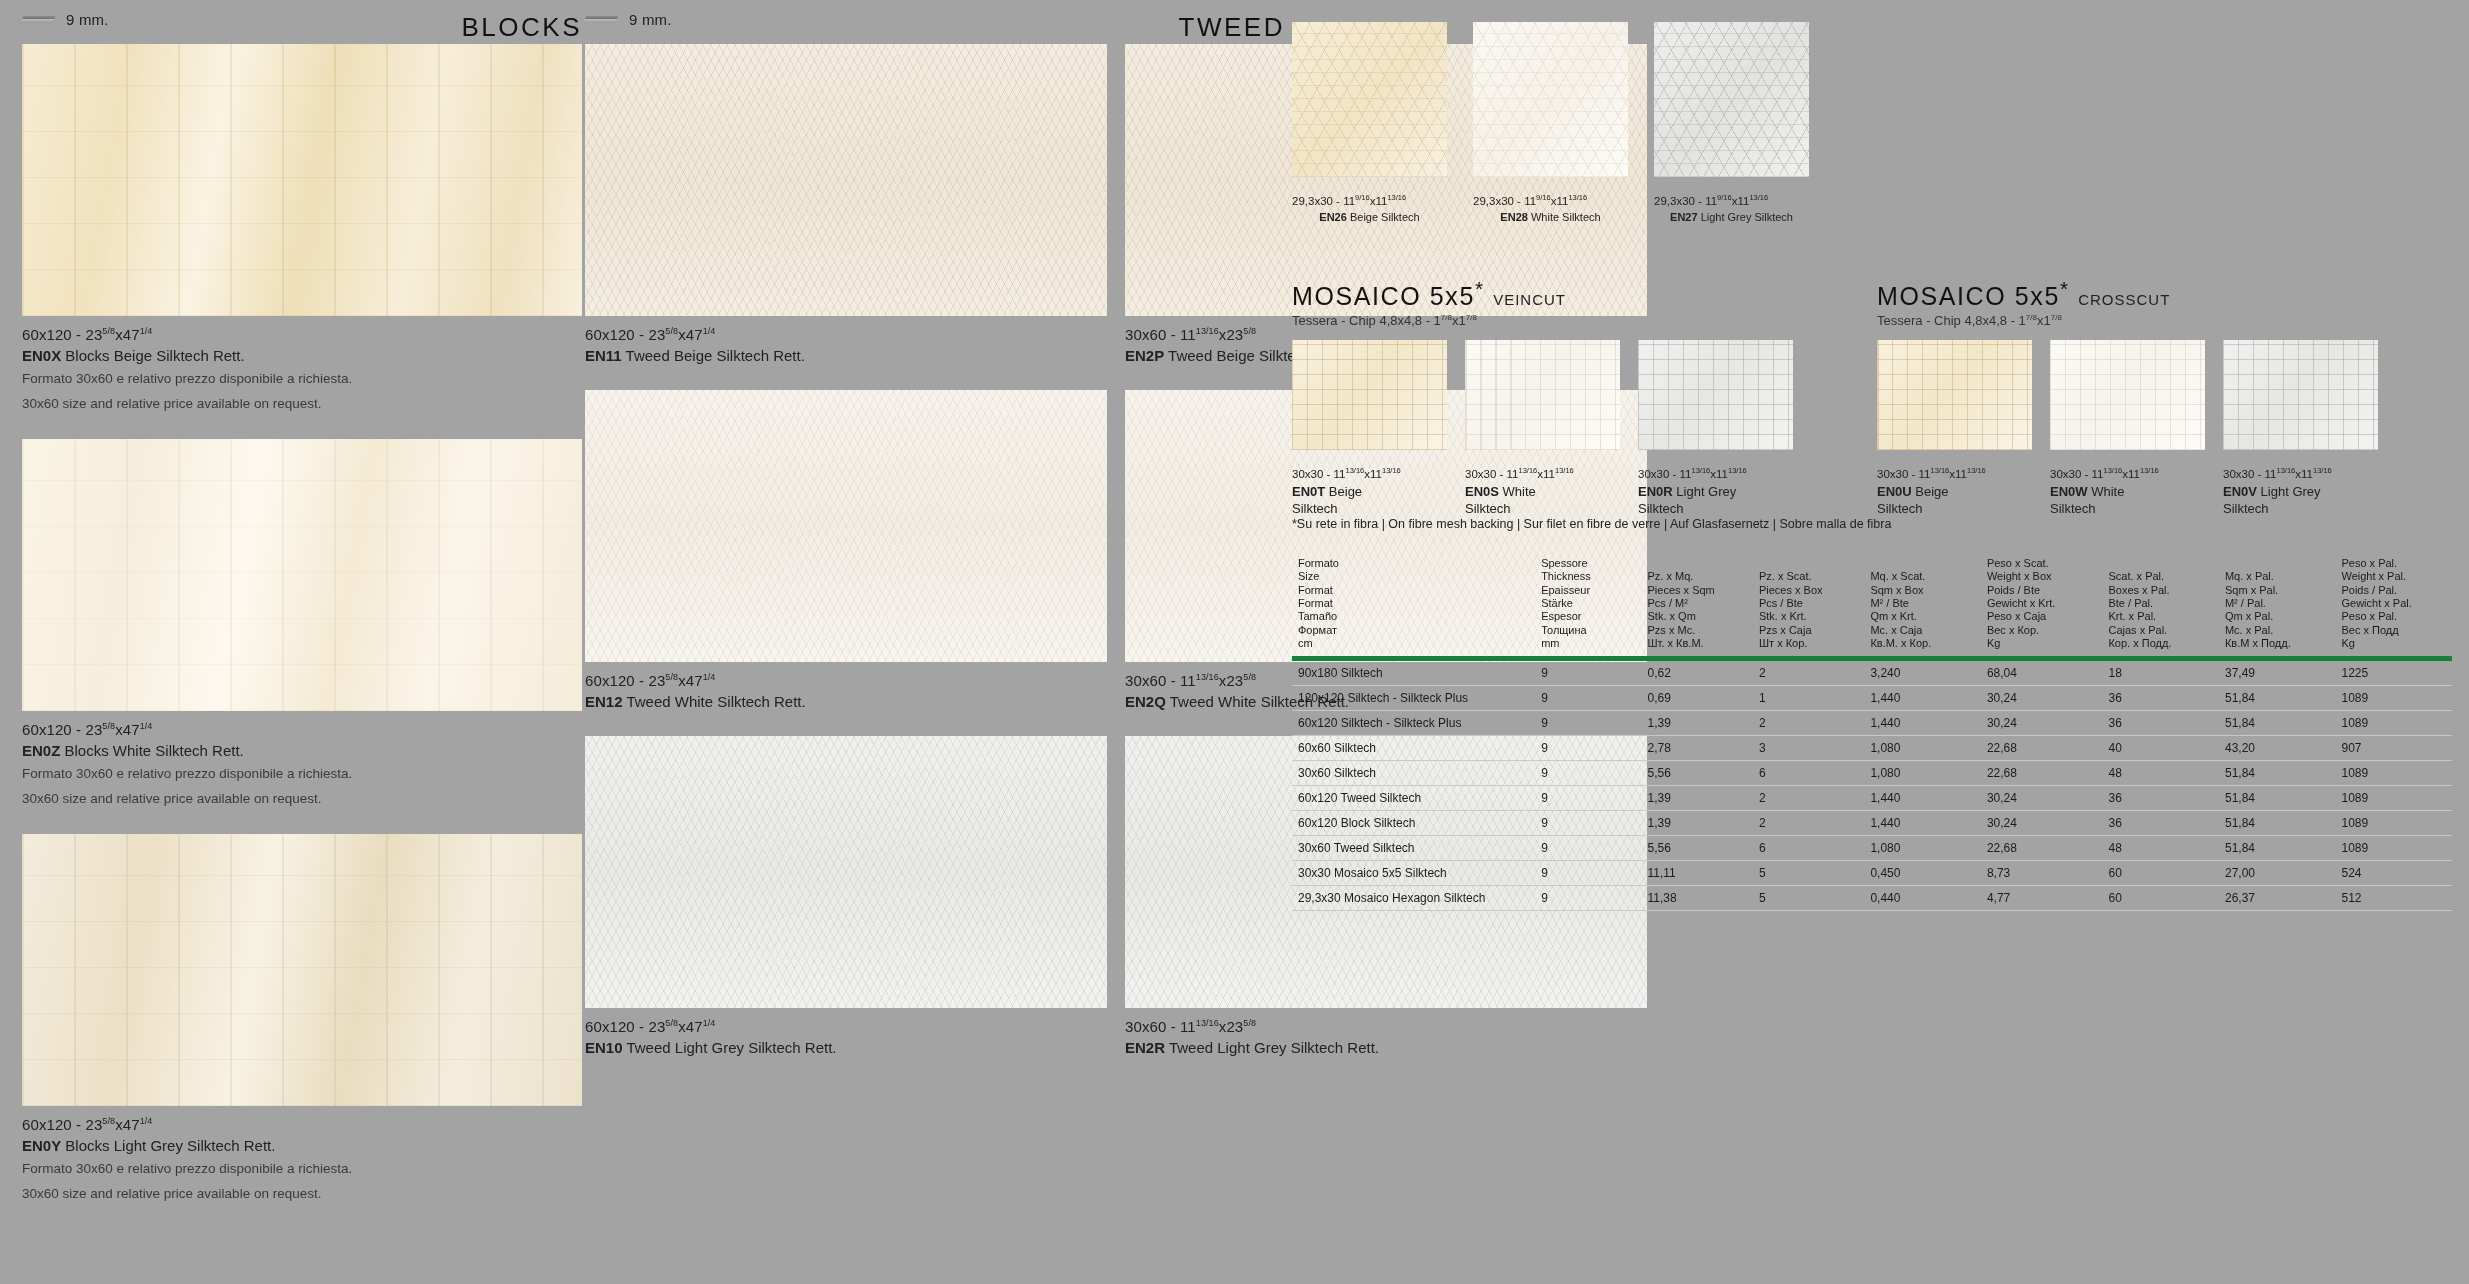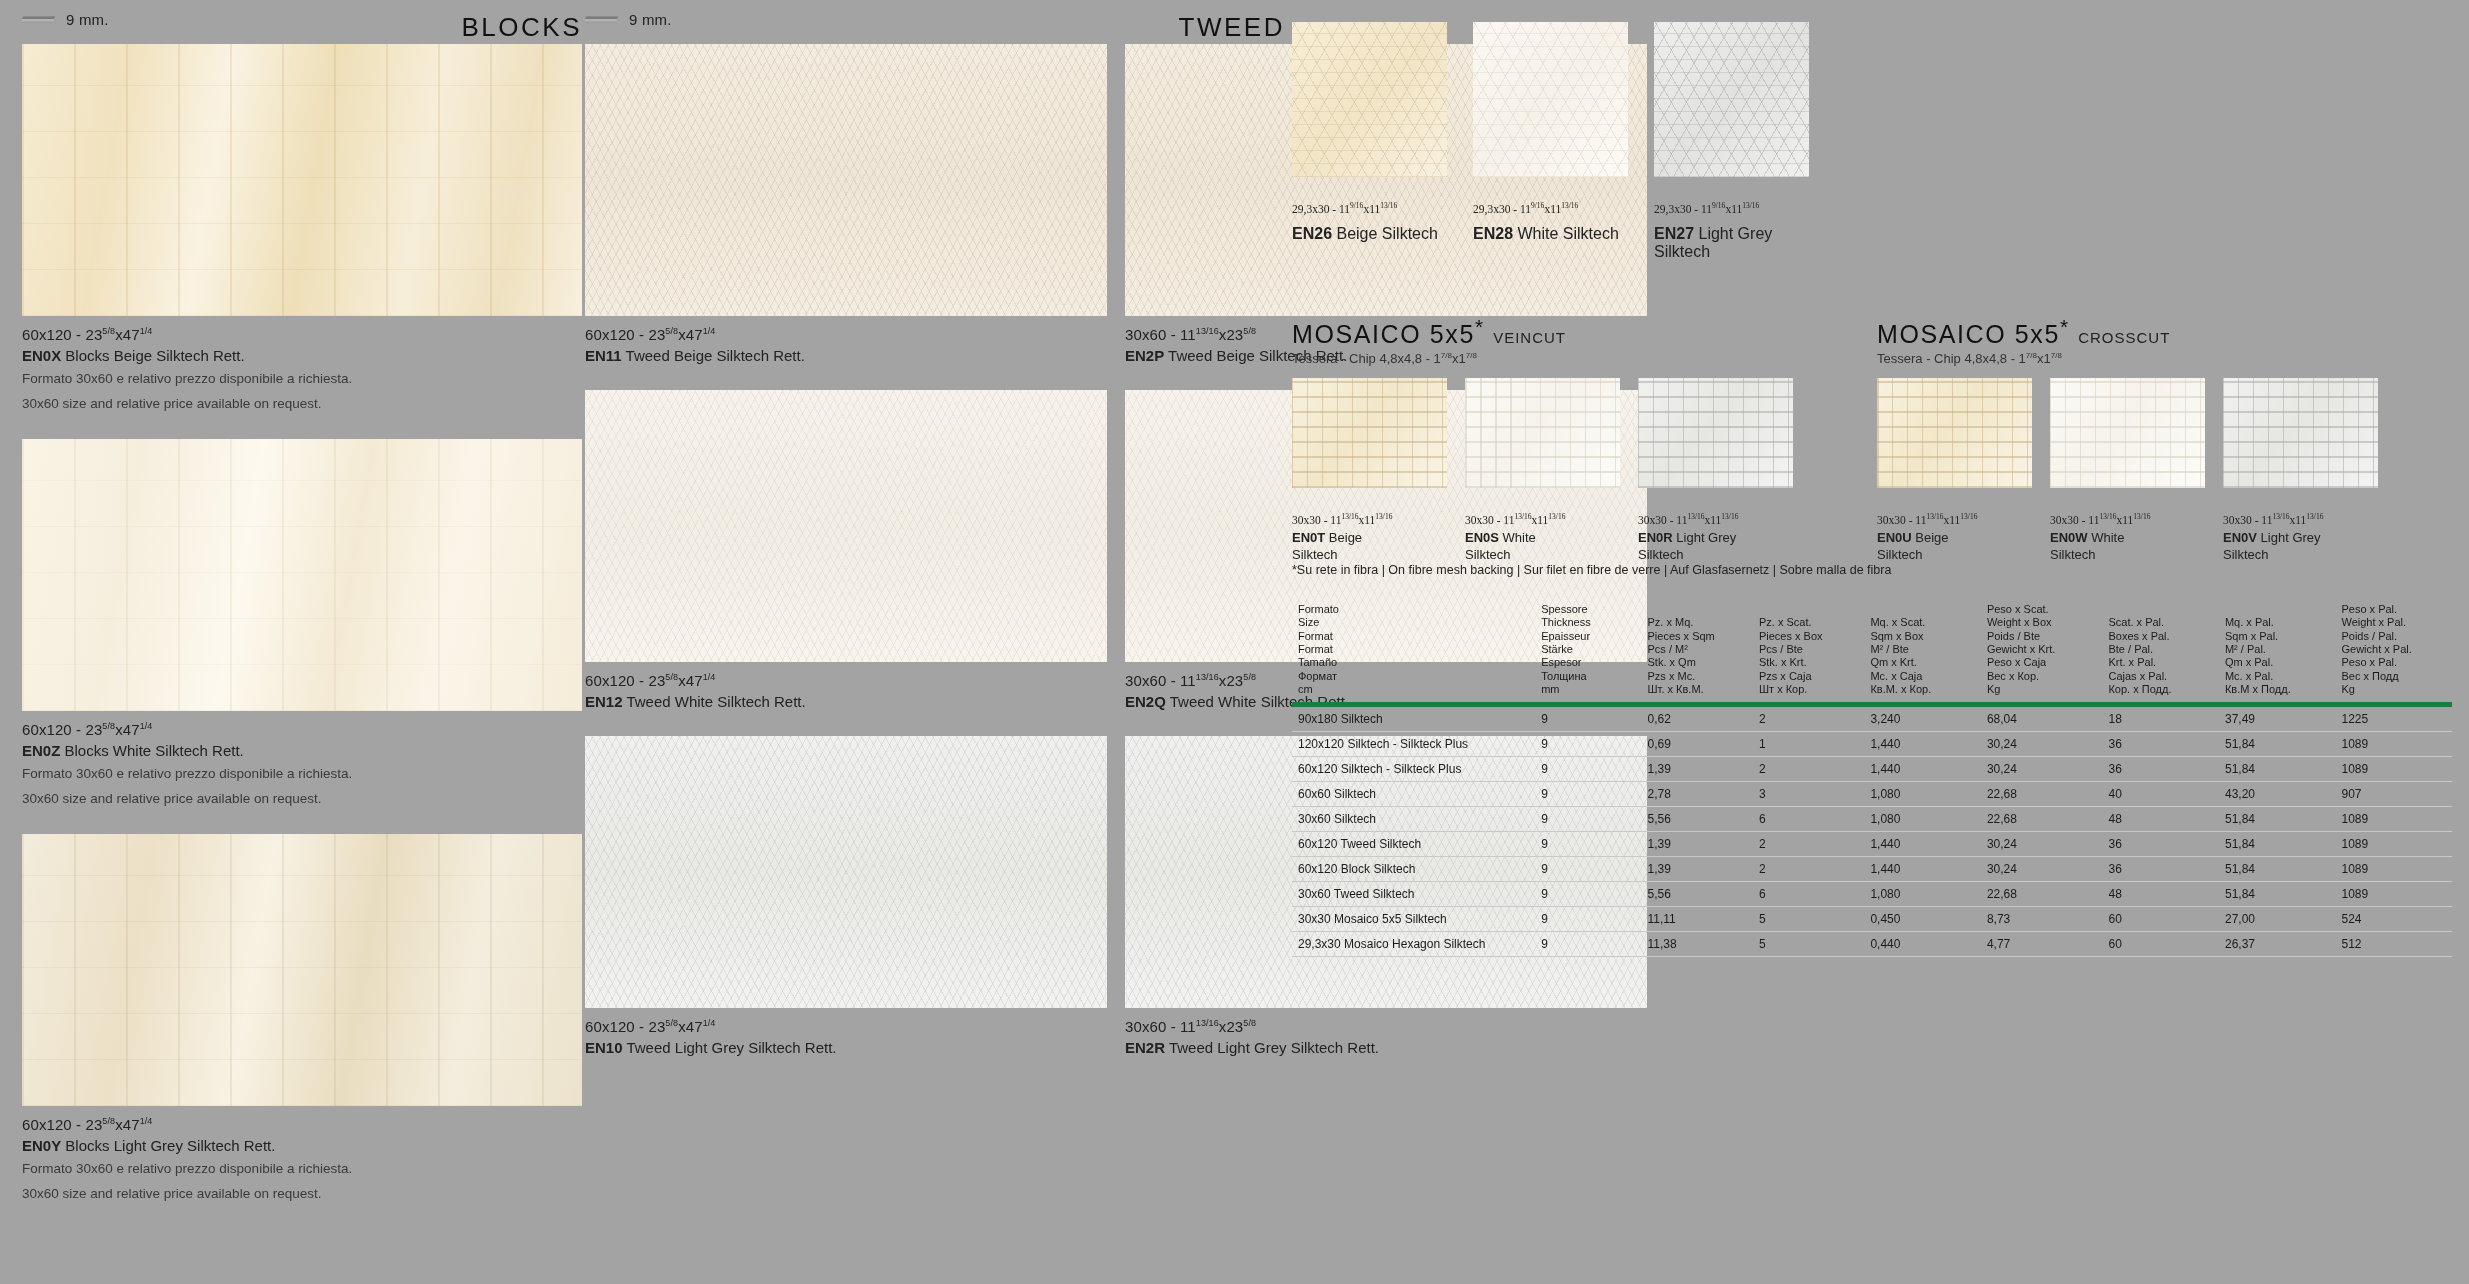--- a/index.html
+++ b/index.html
@@ -109,28 +109,28 @@
     margin-top: 2px;
   }
   .rt-sub sup { font-size: 8px; }
 
   .hex-row { display: flex; gap: 26px; margin-top: 14px; }
   .hex-item { width: 155px; }
   .hex-img { width: 155px; height: 155px; display: block; }
   .swatch-size {
     font-size: 11.5px;
     color: #222;
-    margin-top: 24px;
-    font-family: Liberation Serif, serif;
+    margin-top: 16px;
   }
   .swatch-size sup { font-size: 7.5px; }
   .swatch-name {
-    font-size: 16px;
-    color: #222;
-    margin-top: 10px;
+    font-size: 11px;
+    color: #222;
+    margin-top: 4px;
+    text-align: center;
   }
   .swatch-name b { font-weight: 700; }
 
   .mos-cols { display: flex; gap: 0; margin-top: 6px; }
   .mos-col { width: 580px; }
   .mos-col.second { margin-left: 10px; }
   .mos-row { display: flex; gap: 18px; margin-top: 12px; }
   .mos-item { width: 155px; }
   .mos-img { width: 155px; height: 110px; display: block; }
   .mos-name { font-size: 13px; color: #222; margin-top: 4px; line-height: 1.25; }

